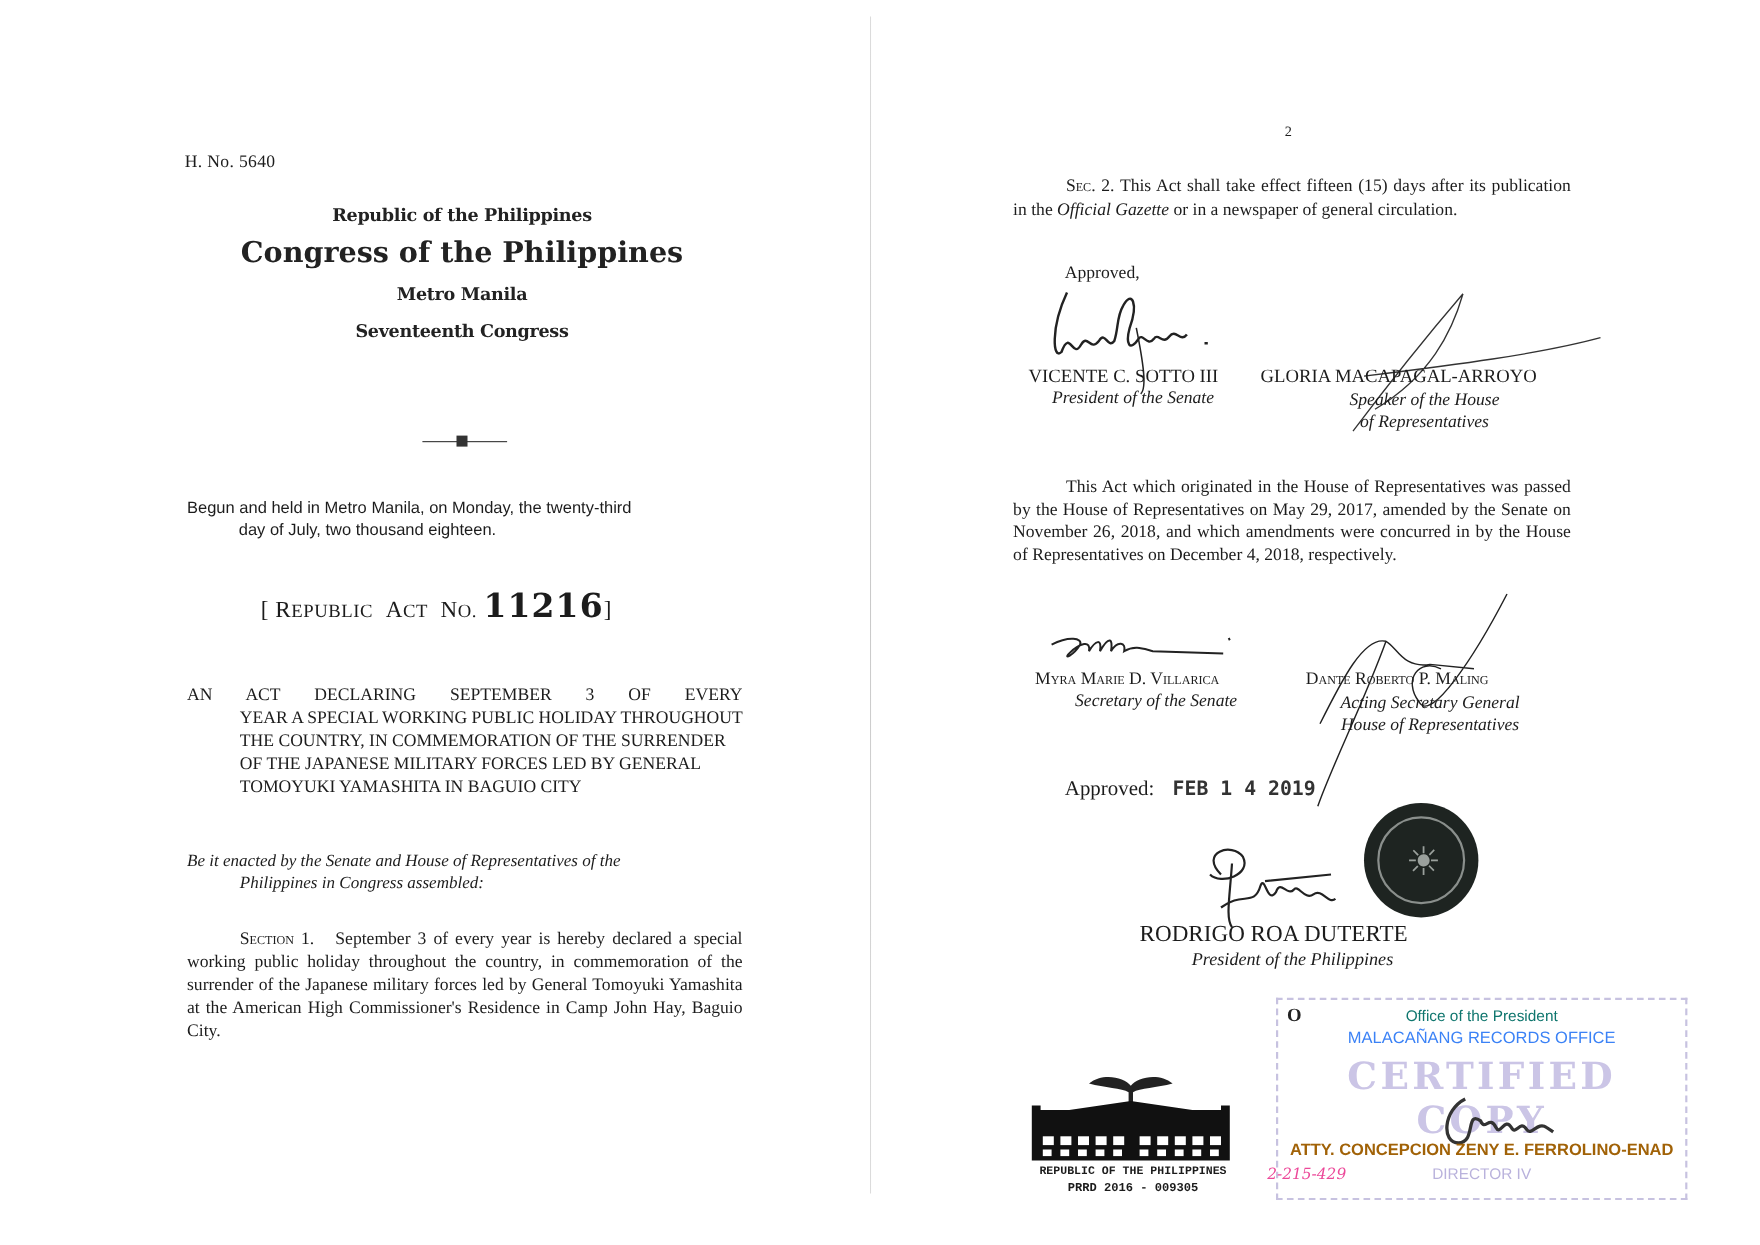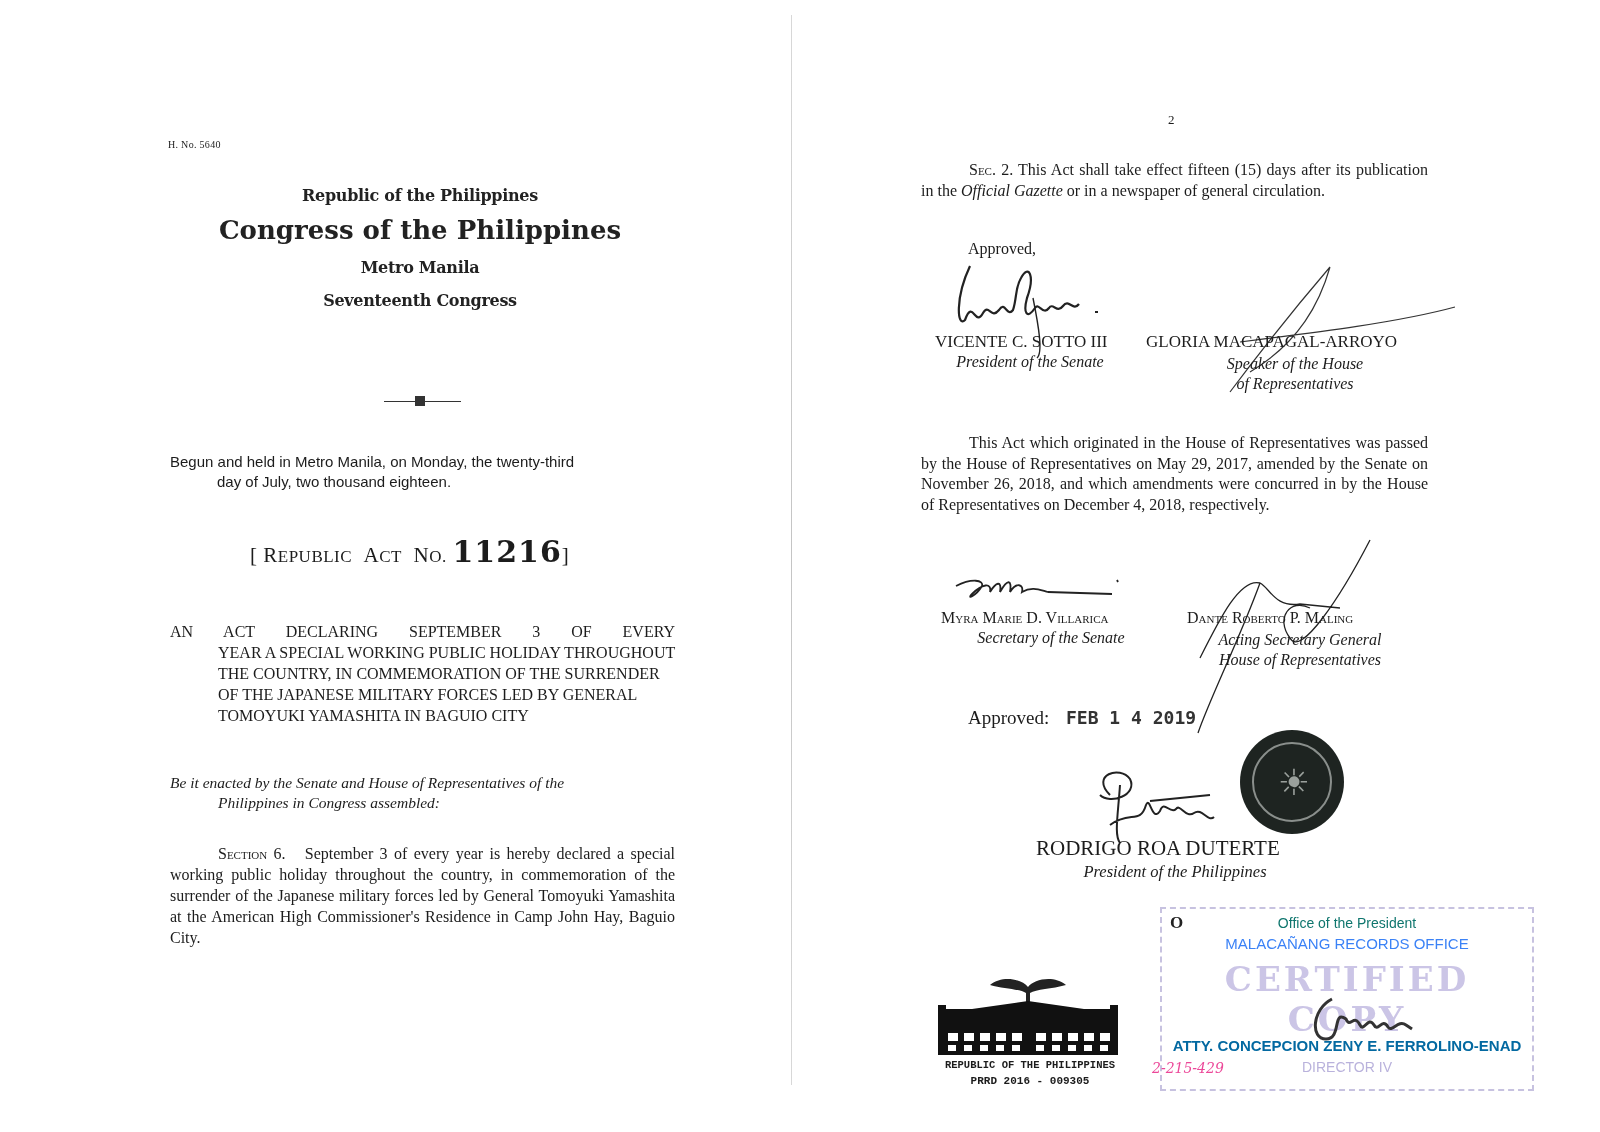--- a/index.html
+++ b/index.html
@@ -7,32 +7,32 @@
     width: 1600px; height: 1132px; position: relative; overflow: hidden;
     background: #ffffff; color: #1c1c1c;
     font-family: "Liberation Serif", serif;
   }
   .page { position: absolute; top: 0; height: 1132px; background: #fff; }
   .page-left { left: 0; width: 792px; }
   .page-right { left: 792px; width: 808px; }
   .divider { position: absolute; left: 791px; top: 15px; width: 1px; height: 1070px;
     background: linear-gradient(#d8d8d8, #c4c4c4 50%, #d8d8d8); }
   .abs { position: absolute; }
-  .hno { left: 168px; top: 139px; font-size: 10px; letter-spacing: 0.3px; }
+  .hno { left: 168px; top: 139px; font-size: 16px; letter-spacing: 0.3px; }
   .gothic { font-family: "DejaVu Serif", serif; font-weight: bold; text-align: center; width: 540px; left: 150px; letter-spacing: -0.3px; color: #222; }
   .g1 { top: 186px; font-size: 16px; }
   .g2 { top: 215px; font-size: 26px; letter-spacing: 0px; }
   .g3 { top: 258px; font-size: 16px; }
   .g4 { top: 291px; font-size: 16px; }
   .g5 { top: 328px; font-size: 16px; }
   .ornament { left: 384px; top: 401px; width: 77px; height: 1px; background: #333; }
   .ornament-box { left: 415px; top: 396px; width: 10px; height: 10px; background: #333; }
   .begun { left: 170px; top: 452px; width: 505px; font-family: "Liberation Sans", sans-serif; font-size: 15px; line-height: 20px; }
   .begun .l2 { padding-left: 47px; display: block; }
-  .ra { left: 250px; top: 534px; font-size: 21px; letter-spacing: 0.5px; }
+  .ra { left: 237px; top: 534px; font-size: 21px; letter-spacing: 0.5px; }
   .ra .small { font-size: 17px; }
   .ra .num { font-size: 30px; font-weight: bold; font-family: "DejaVu Serif", serif; letter-spacing: 1px; }
   .title { left: 170px; top: 621px; width: 505px; font-size: 16px; line-height: 21px; text-transform: uppercase; }
   .title .first { display: block; text-align: justify; text-align-last: justify; }
   .title .rest { display: block; padding-left: 48px; }
   .enacted { left: 170px; top: 773px; width: 505px; font-style: italic; font-size: 15.5px; line-height: 20px; }
   .enacted .l2 { display: block; padding-left: 48px; }
   .sec1 { left: 170px; top: 843px; width: 505px; font-size: 16px; line-height: 21px; text-align: justify; text-indent: 48px; }
   .sc { font-variant: small-caps; }
   .pg2 { left: 1168px; top: 112px; font-size: 13px; }
@@ -54,21 +54,21 @@
   .duterte { left: 1036px; top: 836px; font-size: 21px; }
   .duterte-t { left: 1040px; top: 862px; width: 270px; font-size: 16.5px; }
   .seal { left: 1240px; top: 730px; width: 104px; height: 104px; border-radius: 50%; background: #1e2421; }
   .seal-inner { position: absolute; left: 12px; top: 12px; width: 76px; height: 76px; border-radius: 50%; border: 2px solid #8a8f8c; }
   .seal-star { position: absolute; left: 0; top: 18px; width: 80px; text-align: center; color: #9aa09c; font-size: 36px; }
   .certified { left: 1160px; top: 907px; width: 370px; height: 180px; border: 2px dashed #c7c2e0; }
   .cert-o { position: absolute; left: 8px; top: 4px; font-size: 17px; font-weight: bold; color: #222; }
   .cert-l1 { position: absolute; left: 0; top: 6px; width: 370px; text-align: center; font-family: "Liberation Sans", sans-serif; font-size: 14px; color: #0f766e; }
   .cert-l2 { position: absolute; left: 0; top: 26px; width: 370px; text-align: center; font-family: "Liberation Sans", sans-serif; font-size: 15px; color: #3b82f6; }
   .cert-l3 { position: absolute; left: 0; top: 50px; width: 370px; text-align: center; font-family: "DejaVu Serif", serif; font-weight: bold; font-size: 34px; letter-spacing: 3px; color: #cbc5e6; }
-  .cert-l4 { position: absolute; left: 0; top: 128px; width: 370px; text-align: center; font-family: "Liberation Sans", sans-serif; font-weight: bold; font-size: 15px; color: #0369a1; }
+  .cert-l4 { position: absolute; left: 0; top: 128px; width: 370px; text-align: center; font-family: "Liberation Sans", sans-serif; font-weight: bold; font-size: 15px; color: #a16207; }
   .cert-l5 { position: absolute; left: 0; top: 150px; width: 370px; text-align: center; font-family: "Liberation Sans", sans-serif; font-size: 14px; color: #b9b2dc; }
   .handnote { left: 1152px; top: 1060px; font-family: "DejaVu Serif", serif; font-style: italic; font-size: 14px; color: #ec4899; }
   .palace { left: 932px; top: 975px; width: 196px; height: 85px; }
   .palace-cap1 { left: 932px; top: 1059px; width: 196px; text-align: center; font-family: "Liberation Mono", monospace; font-weight: bold; font-size: 10.5px; }
   .palace-cap2 { left: 932px; top: 1075px; width: 196px; text-align: center; font-family: "Liberation Mono", monospace; font-weight: bold; font-size: 11px; }
   svg.sig { position: absolute; overflow: visible; }
 </style>
 </head>
 <body>
 
@@ -96,21 +96,21 @@
     <span class="first">AN ACT DECLARING SEPTEMBER 3 OF EVERY</span>
     <span class="rest">YEAR A SPECIAL WORKING PUBLIC HOLIDAY THROUGHOUT THE COUNTRY, IN COMMEMORATION OF THE SURRENDER OF THE JAPANESE MILITARY FORCES LED BY GENERAL TOMOYUKI YAMASHITA IN BAGUIO CITY</span>
   </div>
 
   <div class="abs enacted">
     <span>Be it enacted by the Senate and House of Representatives of the</span>
     <span class="l2">Philippines in Congress assembled:</span>
   </div>
 
   <div class="abs sec1">
-    <span class="sc">Section 6.</span>&nbsp;&nbsp;
+    <span class="sc">Section 1.</span>&nbsp;&nbsp;
     <span>September 3 of every year is hereby declared a special working public holiday throughout the country, in commemoration of the surrender of the Japanese military forces led by General Tomoyuki Yamashita at the American High Commissioner's Residence in Camp John Hay, Baguio City.</span>
   </div>
 </div>
 
 <div class="divider"></div>
 
 <div class="page page-right"></div>
 
 <div class="abs pg2">2</div>
 

